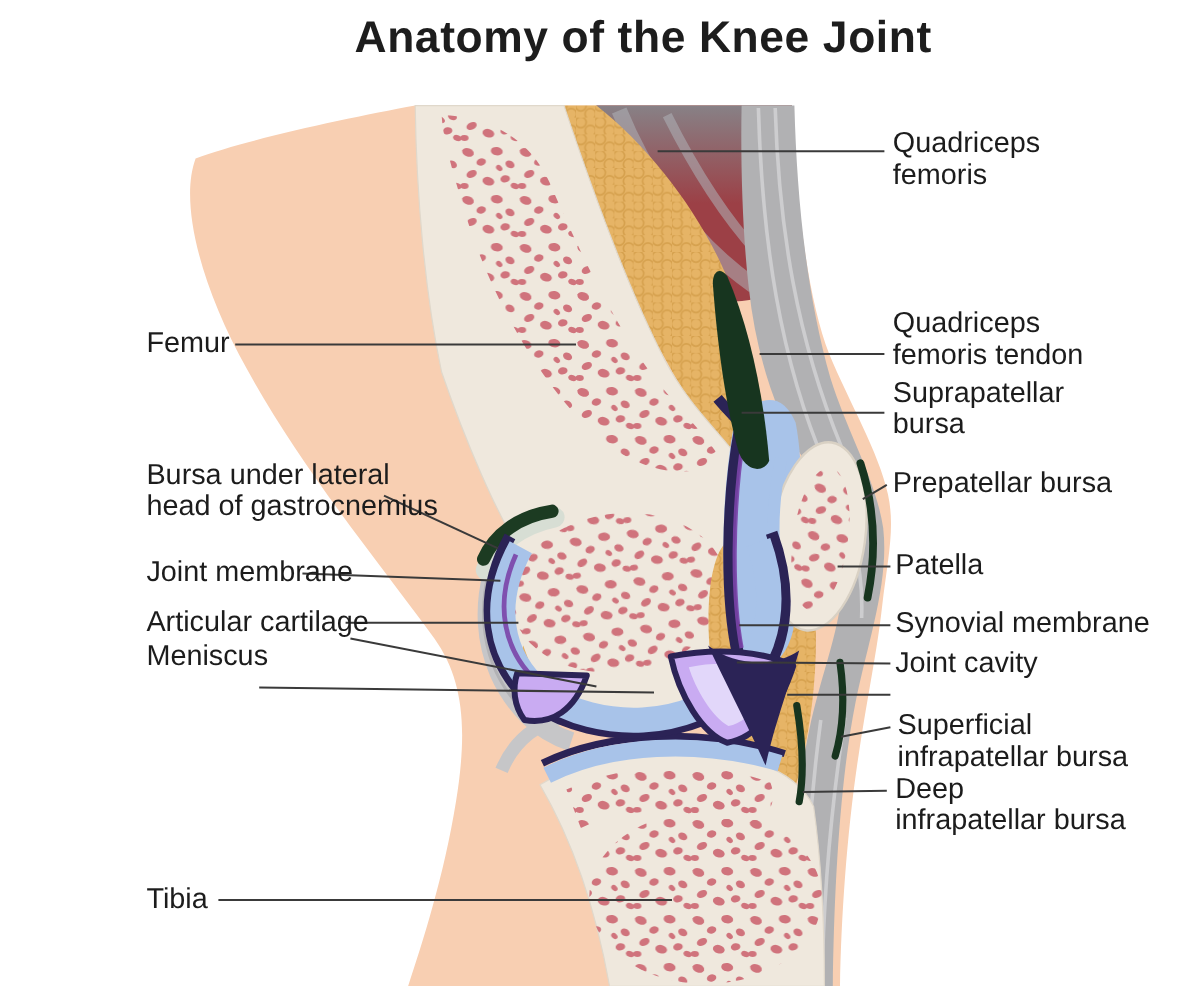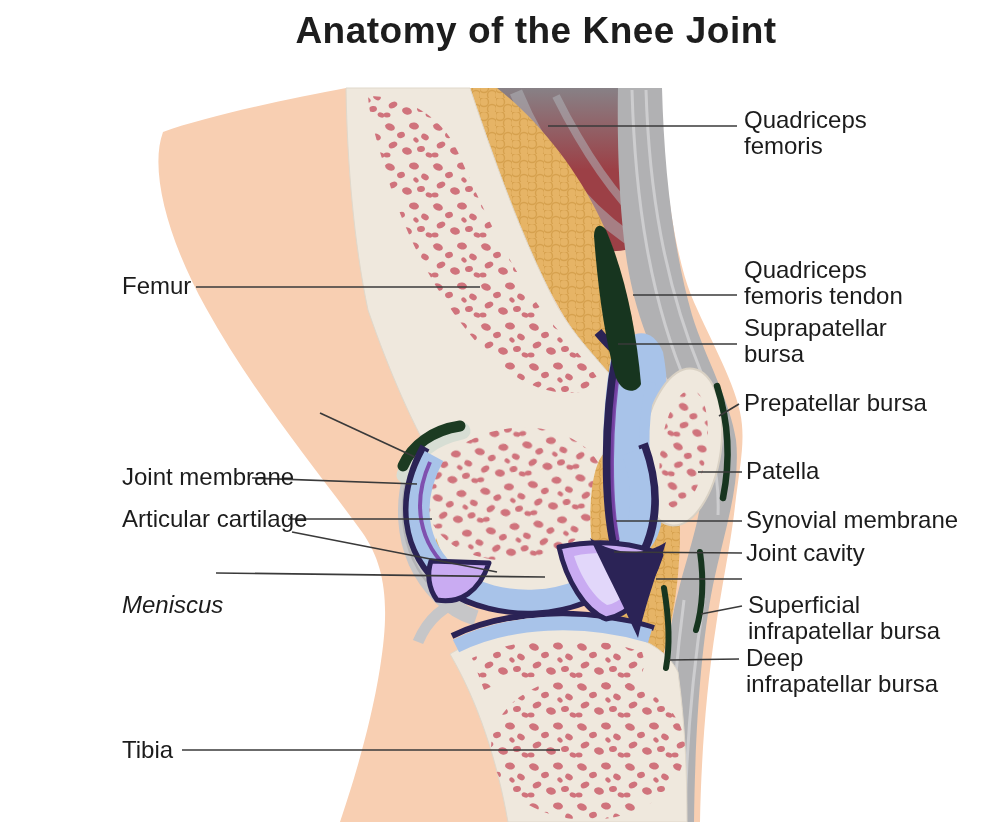--- a/index.html
+++ b/index.html
@@ -184,23 +184,25 @@
       <line x1="698" y1="472" x2="742" y2="472"></line>
       <line x1="616" y1="521" x2="742" y2="521"></line>
       <line x1="614" y1="552" x2="742" y2="553"></line>
       <line x1="656" y1="579" x2="742" y2="579"></line>
       <line x1="701" y1="614" x2="742" y2="606"></line>
       <line x1="669" y1="660" x2="739" y2="659"></line>
     </g>
   </svg>
 
   <div class="lbl" style="left:122px; top:273px;">Femur</div>
+  <div class="lbl" style="left:122px; top:383px;">Bursa under lateral
+head of gastrocnemius</div>
   <div class="lbl" style="left:122px; top:464px;">Joint membrane</div>
   <div class="lbl" style="left:122px; top:506px;">Articular cartilage</div>
-  <div class="lbl" style="left:122px; top:592px;font-style:italic;">Meniscus</div>
+  <div class="lbl" style="left:122px; top:534px;">Meniscus</div>
   <div class="lbl" style="left:122px; top:737px;">Tibia</div>
 
   <div class="lbl right" style="left:744px; top:107px;">Quadriceps
 femoris</div>
   <div class="lbl right" style="left:744px; top:257px;">Quadriceps
 femoris tendon</div>
   <div class="lbl right" style="left:744px; top:315px;">Suprapatellar
 bursa</div>
   <div class="lbl right" style="left:744px; top:390px;">Prepatellar bursa</div>
   <div class="lbl right" style="left:746px; top:458px;">Patella</div>

